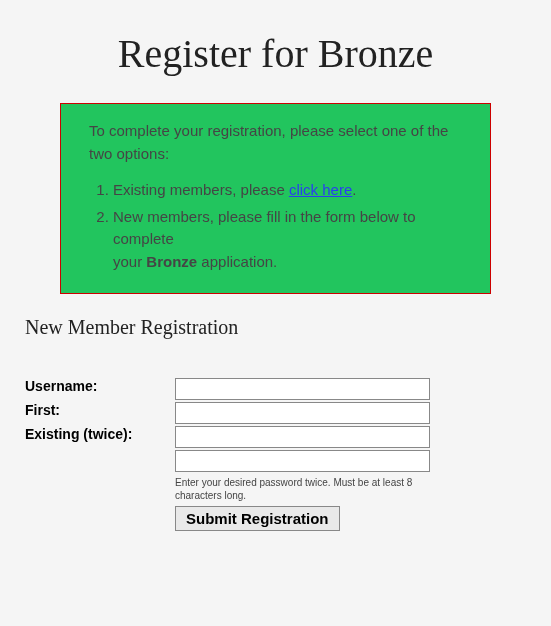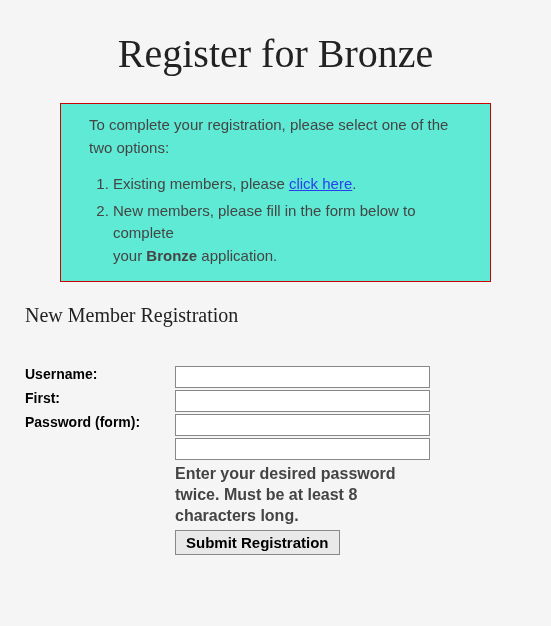--- a/index.html
+++ b/index.html
@@ -18,22 +18,22 @@
       font-family: Georgia, "Times New Roman", serif;
       font-size: 40px;
       font-weight: 400;
       text-align: center;
       margin-top: 10px;
       margin-bottom: 26px;
       color: #222;
     }
     .notice {
       border: 1px solid #cc0000;
-      background: #5eead4;
-      padding: 10px 28px;
+      background: #22c55e;
+      padding: 16px 28px;
       margin: 0 35px 22px 35px;
       color: #454545;
       line-height: 1.5;
       font-size: 15px;
     }
     .notice-intro {
       margin-bottom: 14px;
     }
     .notice ol {
       padding-left: 24px;
@@ -73,27 +73,26 @@
     .form-table input[type="text"],
     .form-table input[type="password"] {
       width: 255px;
       height: 22px;
       border: 1px solid #888;
       background: #fff;
       font-size: 13px;
       padding: 1px 4px;
     }
     .hint {
-      font-size: 16px;
+      font-size: 10px;
       color: #444;
       max-width: 265px;
       line-height: 1.3;
       margin-top: 2px;
       margin-bottom: 4px;
-      font-weight: bold;
     }
     .submit-btn {
       background: #e9e9e9;
       border: 1px solid #888;
       padding: 3px 10px;
       font-size: 15px;
       font-family: inherit;
       cursor: pointer;
       font-weight: bold;
     }
@@ -122,21 +121,21 @@
   <tbody>
       <tr>
     <td class="label-cell">Username:</td>
     <td><input type="text" style=""></td>
   </tr>
   <tr>
     <td class="label-cell">First:</td>
     <td><input type="text" style=""></td>
   </tr>
   <tr>
-    <td class="label-cell">Password (form):</td>
+    <td class="label-cell">Existing (twice):</td>
     <td><input type="password" style=""></td>
   </tr>
   <tr>
     <td></td>
     <td><input type="password" style=""></td>
   </tr>
   <tr>
     <td></td>
     <td>
       <div class="hint">Enter your desired password twice. Must be at least 8 characters long.</div>

